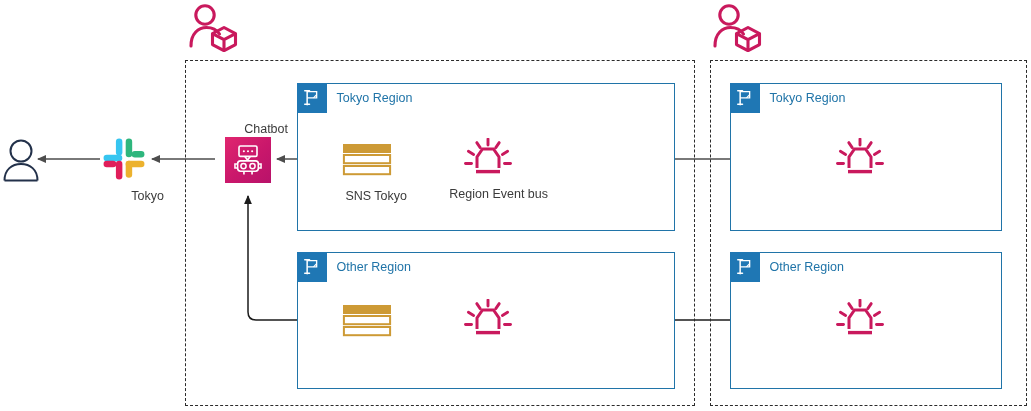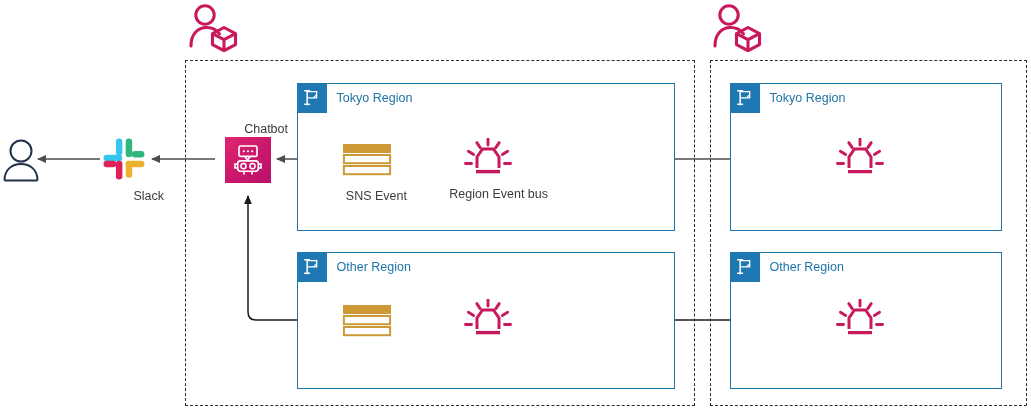--- a/index.html
+++ b/index.html
@@ -1,17 +1,17 @@
 <!DOCTYPE html>
 <html><head>
 <meta charset="utf-8">
 <style>
   html,body{margin:0;padding:0;background:#ffffff;}
   body{font-family:"Liberation Sans",sans-serif;}
-  #canvas{position:relative;width:1031px;height:411px;background:#ffffff;overflow:hidden;border-radius:17px;}
+  #canvas{position:relative;width:1031px;height:411px;background:#ffffff;overflow:hidden;}
   .abs{position:absolute;}
 
   
   .account-box{border:1.6px dashed #2b2b2b;background:transparent;box-sizing:border-box;}
 
   
   .region-box{border:1.4px solid #2074a8;background:#ffffff;box-sizing:border-box;}
   .region-head{position:absolute;left:-1.4px;top:-1.4px;display:flex;align-items:center;}
   .region-flag{width:30px;height:30px;background:#1f77b4;display:flex;align-items:center;justify-content:center;}
   .region-label{color:#2074a8;font-size:12.5px;margin-left:10px;white-space:nowrap;}
@@ -155,21 +155,21 @@
       <rect x="29" y="3" width="7.6" height="22" rx="3.8" fill="#2eb67d"></rect>
       <rect x="36" y="17.5" width="15" height="7.6" rx="3.8" fill="#2eb67d"></rect>
 
       <rect x="29" y="29" width="7.6" height="20" rx="3.8" fill="#ecb22e"></rect>
       <rect x="29" y="29" width="22" height="7.6" rx="3.8" fill="#ecb22e"></rect>
 
       <rect x="17.5" y="29" width="7.6" height="22" rx="3.8" fill="#e01e5a"></rect>
       <rect x="3" y="29" width="15" height="7.6" rx="3.8" fill="#e01e5a"></rect>
     </svg>
   </div>
-  <div class="node-label" style="left:84px;top:189px;width:80px;">Slack</div>
+  <div class="node-label" style="left:84px;top:189px;width:80px;">Tokyo</div>
 
   <div class="node-label" style="left:208px;top:122px;width:80px;">Chatbot</div>
   <div class="abs chatbot-tile" style="left:225px;top:137px;">
     <svg viewBox="0 0 40 40" width="36" height="36">
 
       <rect x="10" y="4.5" width="20" height="11.5" rx="1.6" fill="none" stroke="#ffffff" stroke-width="1.8"></rect>
       <path d="M16.5,16 L19.5,20 L22.5,16" fill="none" stroke="#ffffff" stroke-width="1.8" stroke-linejoin="round"></path>
       <circle cx="15.4" cy="10.3" r="1.15" fill="#ffffff"></circle>
       <circle cx="20" cy="10.3" r="1.15" fill="#ffffff"></circle>
       <circle cx="24.6" cy="10.3" r="1.15" fill="#ffffff"></circle>
@@ -186,21 +186,21 @@
     </svg>
   </div>
 
   <div class="abs" style="left:342px;top:143px;width:50px;height:33px;">
     <svg viewBox="0 0 50 33" width="50" height="33">
       <rect x="1" y="1" width="48" height="9" fill="#cd9a35"></rect>
       <rect x="1.9" y="12" width="46.2" height="8.2" fill="#ffffff" stroke="#cd9a35" stroke-width="2"></rect>
       <rect x="1.9" y="23" width="46.2" height="8.2" fill="#ffffff" stroke="#cd9a35" stroke-width="2"></rect>
     </svg>
   </div>
-  <div class="node-label" style="left:327px;top:189px;width:80px;">SNS Event</div>
+  <div class="node-label" style="left:327px;top:189px;width:80px;">SNS Tokyo</div>
 
   <div class="abs" style="left:463px;top:138px;width:50px;height:42px;">
     <svg viewBox="0 0 50 42" width="50" height="42">
       <path d="M14,30 L14,19 L19.5,11 L30.5,11 L36,19 L36,30" fill="none" stroke="#c9195d" stroke-width="3"></path>
       <line x1="13" y1="33.6" x2="37" y2="33.6" stroke="#c9195d" stroke-width="3.4"></line>
       <line x1="25" y1="1" x2="25" y2="7" stroke="#c9195d" stroke-width="2.9" stroke-linecap="round"></line>
       <line x1="13.8" y1="4.6" x2="17.2" y2="9.6" stroke="#c9195d" stroke-width="2.9" stroke-linecap="round"></line>
       <line x1="36.2" y1="4.6" x2="32.8" y2="9.6" stroke="#c9195d" stroke-width="2.9" stroke-linecap="round"></line>
       <line x1="5.4" y1="13.2" x2="10.6" y2="16.4" stroke="#c9195d" stroke-width="2.9" stroke-linecap="round"></line>
       <line x1="44.6" y1="13.2" x2="39.4" y2="16.4" stroke="#c9195d" stroke-width="2.9" stroke-linecap="round"></line>

